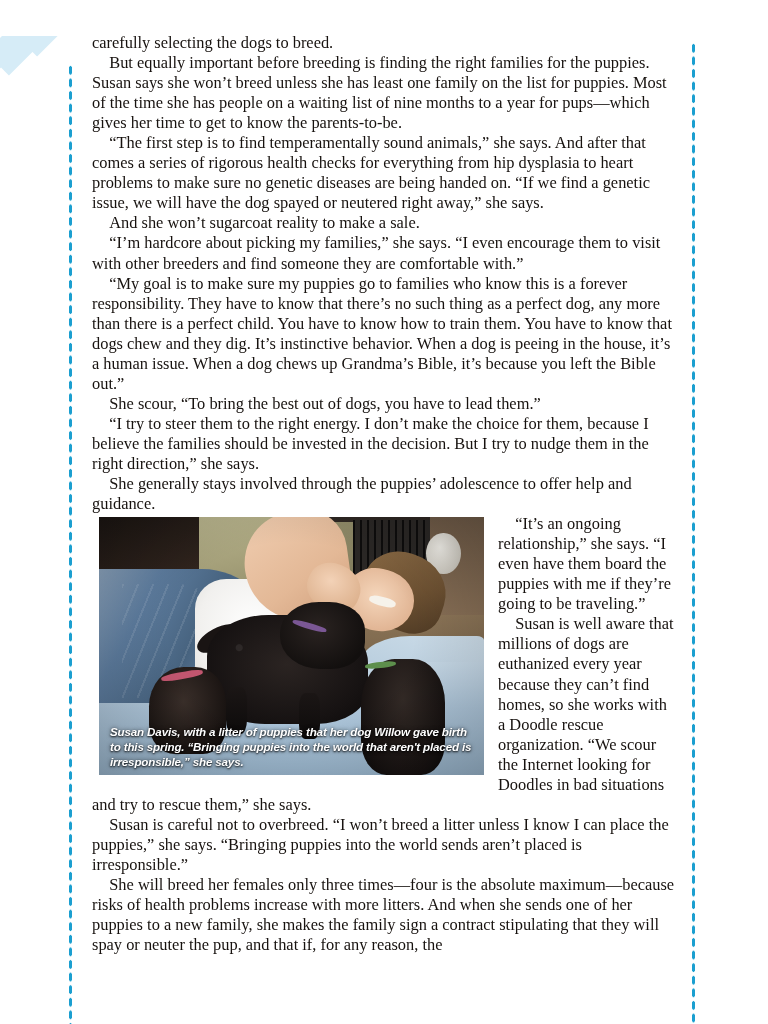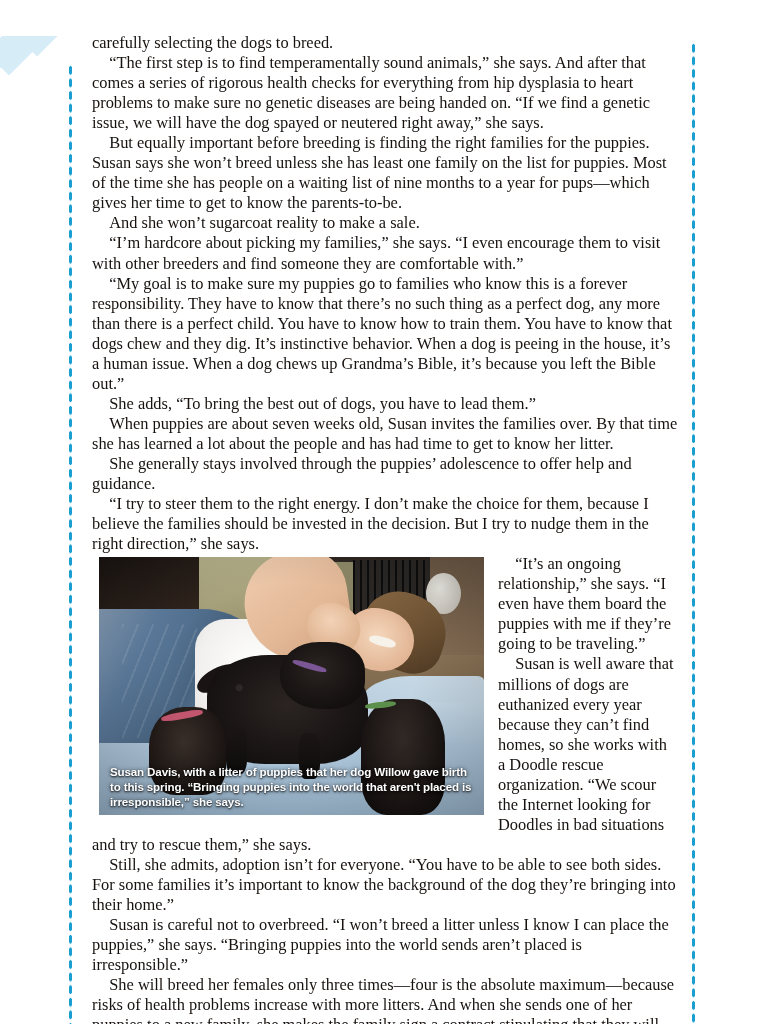--- a/index.html
+++ b/index.html
@@ -64,20 +64,21 @@
 
   
   .figure {
     float: left;
     position: relative;
     width: 385px;
     height: 258px;
     margin: 3px 14px 4px 7px;
     overflow: hidden;
     background: #3a3330;
+    font-style: italic;
   }
   
   .ph-wall {
     position: absolute; left: 0; top: 0; width: 100%; height: 46%;
     background:
       linear-gradient(180deg, #2d2622 0%, #3b332c 38%, #4a4038 100%);
   }
   .ph-cabinet {
     position: absolute; left: 0; top: 0; width: 26%; height: 32%;
     background: linear-gradient(160deg,#1b1512 0%, #2c211b 60%, #3a2a20 100%);
@@ -240,29 +241,28 @@
     <div class="stripe s3"></div>
     <div class="stripe s4"></div>
   </div>
 
   <div class="dot-rule left"></div>
   <div class="dot-rule right"></div>
 
   <div id="column">
 
     <p class="noindent">carefully selecting the dogs to breed.</p>
+    <p>But equally important before breeding is finding the right families for the puppies. Susan says she won’t breed unless she has least one family on the list for puppies. Most of the time she has people on a waiting list of nine months to a year for pups—which gives her time to get to know the parents-to-be.</p>
     <p>“The first step is to find temperamentally sound animals,” she says. And after that comes a series of rigorous health checks for everything from hip dysplasia to heart problems to make sure no genetic diseases are being handed on. “If we find a genetic issue, we will have the dog spayed or neutered right away,” she says.</p>
-    <p>But equally important before breeding is finding the right families for the puppies. Susan says she won’t breed unless she has least one family on the list for puppies. Most of the time she has people on a waiting list of nine months to a year for pups—which gives her time to get to know the parents-to-be.</p>
     <p>And she won’t sugarcoat reality to make a sale.</p>
     <p>“I’m hardcore about picking my families,” she says. “I even encourage them to visit with other breeders and find someone they are comfortable with.”</p>
     <p>“My goal is to make sure my puppies go to families who know this is a forever responsibility. They have to know that there’s no such thing as a perfect dog, any more than there is a perfect child. You have to know how to train them. You have to know that dogs chew and they dig. It’s instinctive behavior. When a dog is peeing in the house, it’s a human issue. When a dog chews up Grandma’s Bible, it’s because you left the Bible out.”</p>
-    <p>She adds, “To bring the best out of dogs, you have to lead them.”</p>
-    <p>When puppies are about seven weeks old, Susan invites the families over. By that time she has learned a lot about the people and has had time to get to know her litter.</p>
+    <p>She scour, “To bring the best out of dogs, you have to lead them.”</p>
+    <p>“I try to steer them to the right energy. I don’t make the choice for them, because I believe the families should be invested in the decision. But I try to nudge them in the right direction,” she says.</p>
     <p>She generally stays involved through the puppies’ adolescence to offer help and guidance.</p>
-    <p>“I try to steer them to the right energy. I don’t make the choice for them, because I believe the families should be invested in the decision. But I try to nudge them in the right direction,” she says.</p>
 
     <div class="figure">
       <div class="ph-wall"></div>
       <div class="ph-cabinet"></div>
       <div class="ph-chair"></div>
       <div class="ph-chair2"></div>
       <div class="ph-grill"></div>
       <div class="ph-wallR"></div>
       <div class="ph-lamp"></div>
       <div class="ph-floor"></div>
@@ -285,18 +285,17 @@
       <div class="ph-pup-right"></div>
       <div class="ph-collar-pink"></div>
       <div class="ph-collar-purple"></div>
       <div class="ph-collar-green"></div>
       <div class="ph-shadow"></div>
       <div class="caption">Susan Davis, with a litter of puppies that her dog Willow gave birth to this spring. “Bringing puppies into the world that aren't placed is irresponsible,” she says.</div>
     </div>
 
     <p>“It’s an ongoing relationship,” she says. “I even have them board the puppies with me if they’re going to be traveling.”</p>
     <p>Susan is well aware that millions of dogs are euthanized every year because they can’t find homes, so she works with a Doodle rescue organization. “We scour the Internet looking for Doodles in bad situations and try to rescue them,” she says.</p>
-    <p>Still, she admits, adoption isn’t for everyone. “You have to be able to see both sides. For some families it’s important to know the background of the dog they’re bringing into their home.”</p>
     <p>Susan is careful not to overbreed. “I won’t breed a litter unless I know I can place the puppies,” she says. “Bringing puppies into the world sends aren’t placed is irresponsible.”</p>
     <p>She will breed her females only three times—four is the absolute maximum—because risks of health problems increase with more litters. And when she sends one of her puppies to a new family, she makes the family sign a contract stipulating that they will spay or neuter the pup, and that if, for any reason, the</p>
   </div>
 
 </div>
 
 </body></html>

